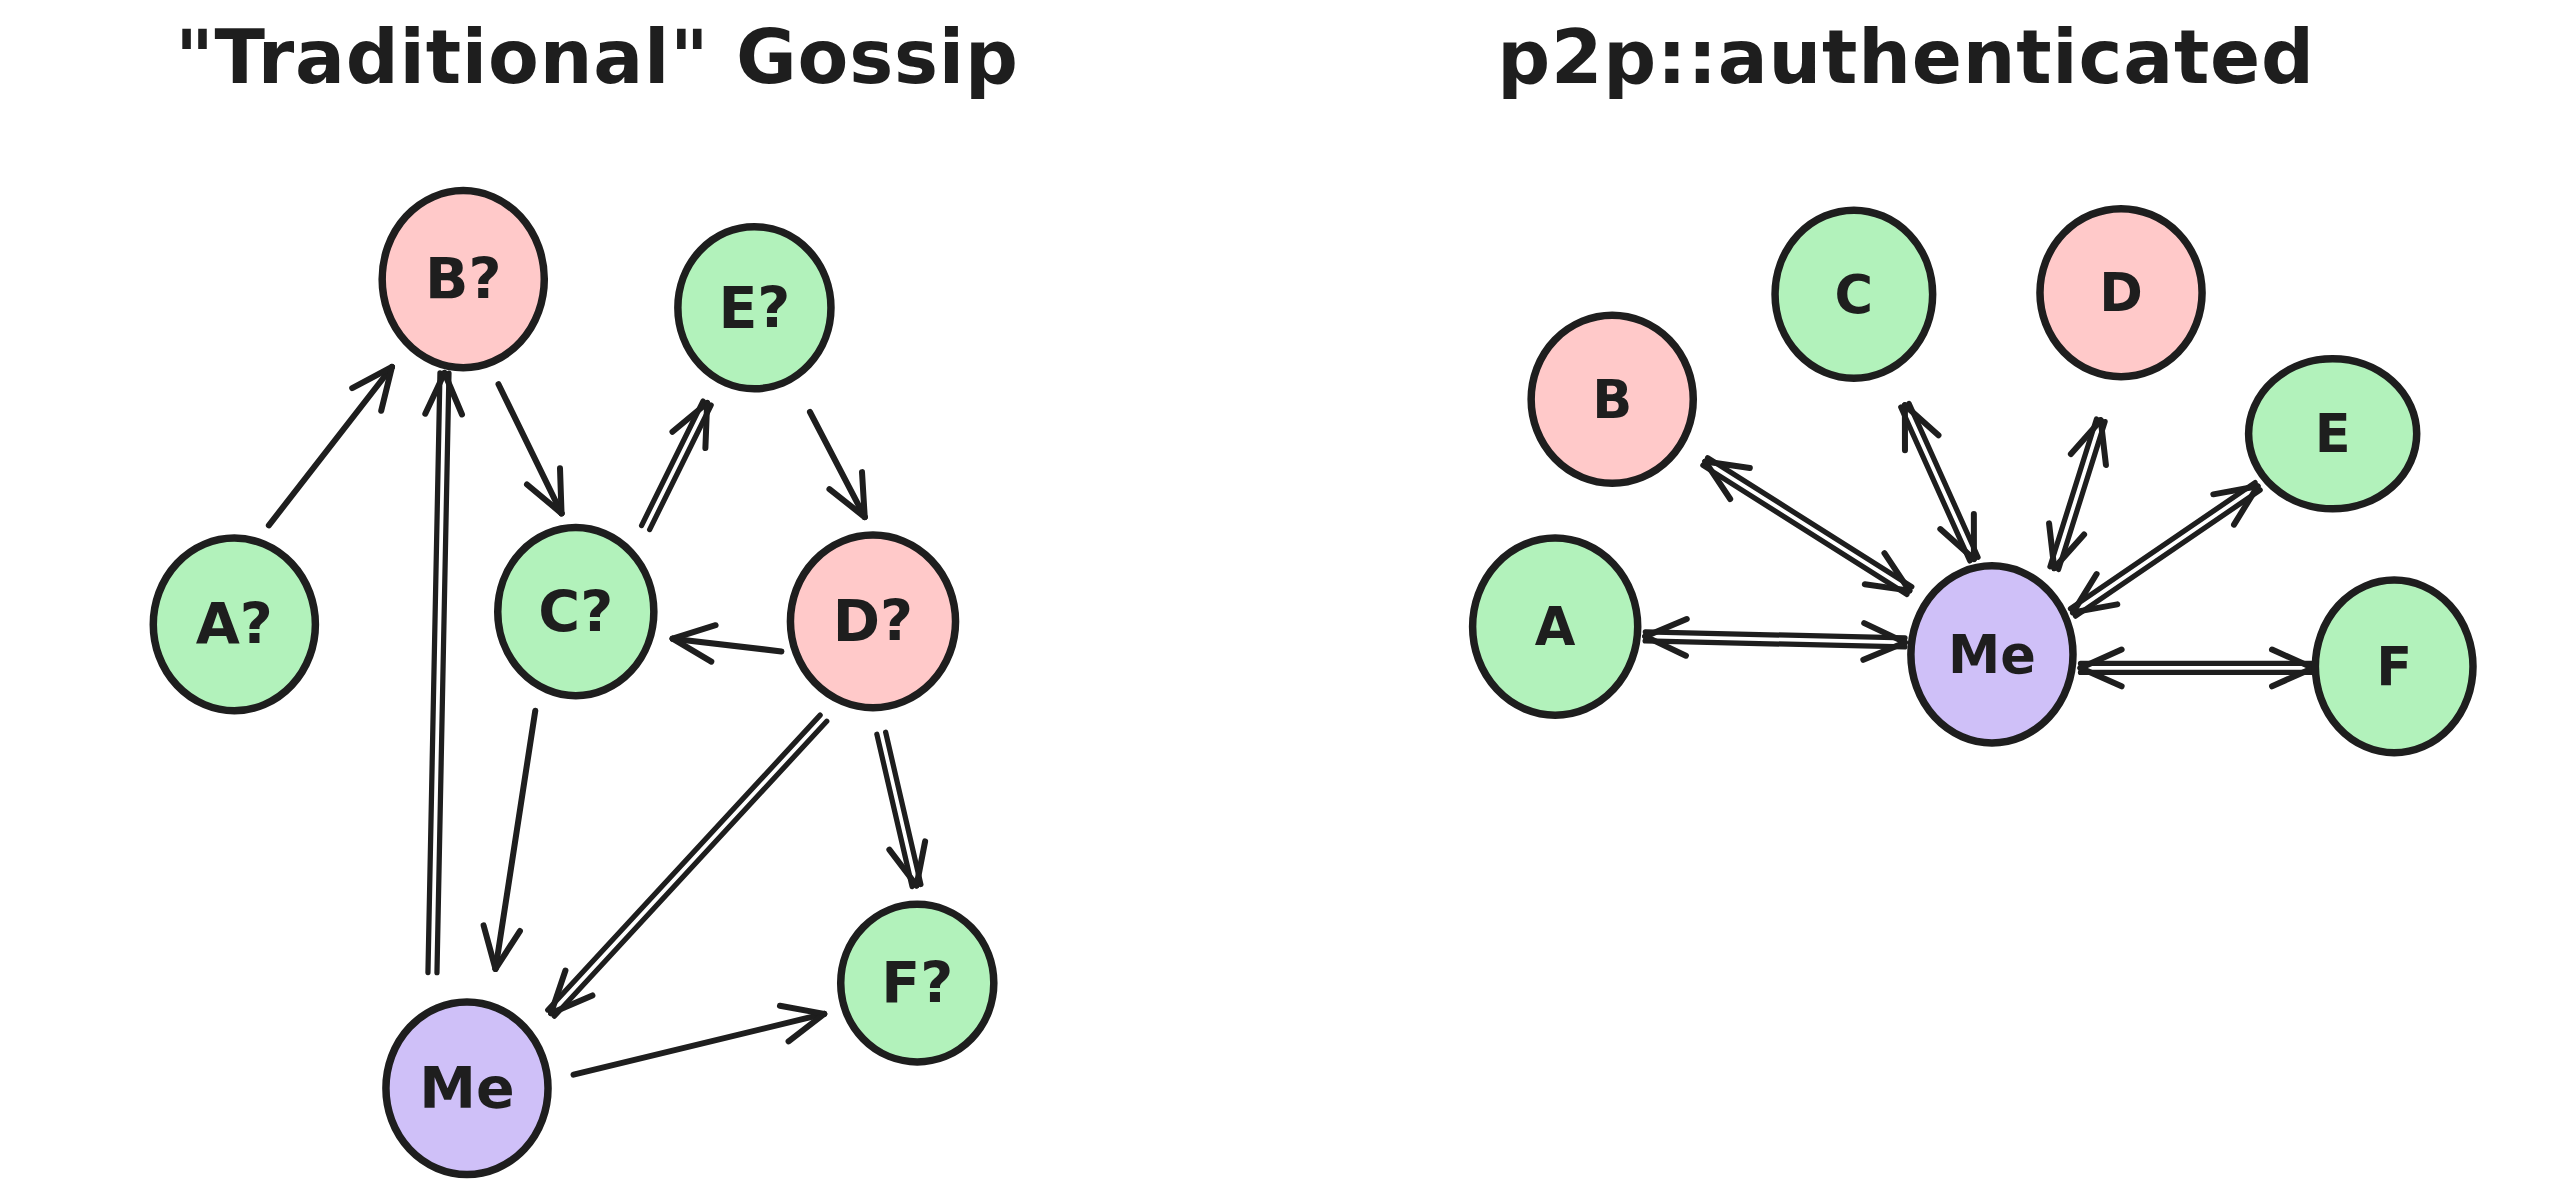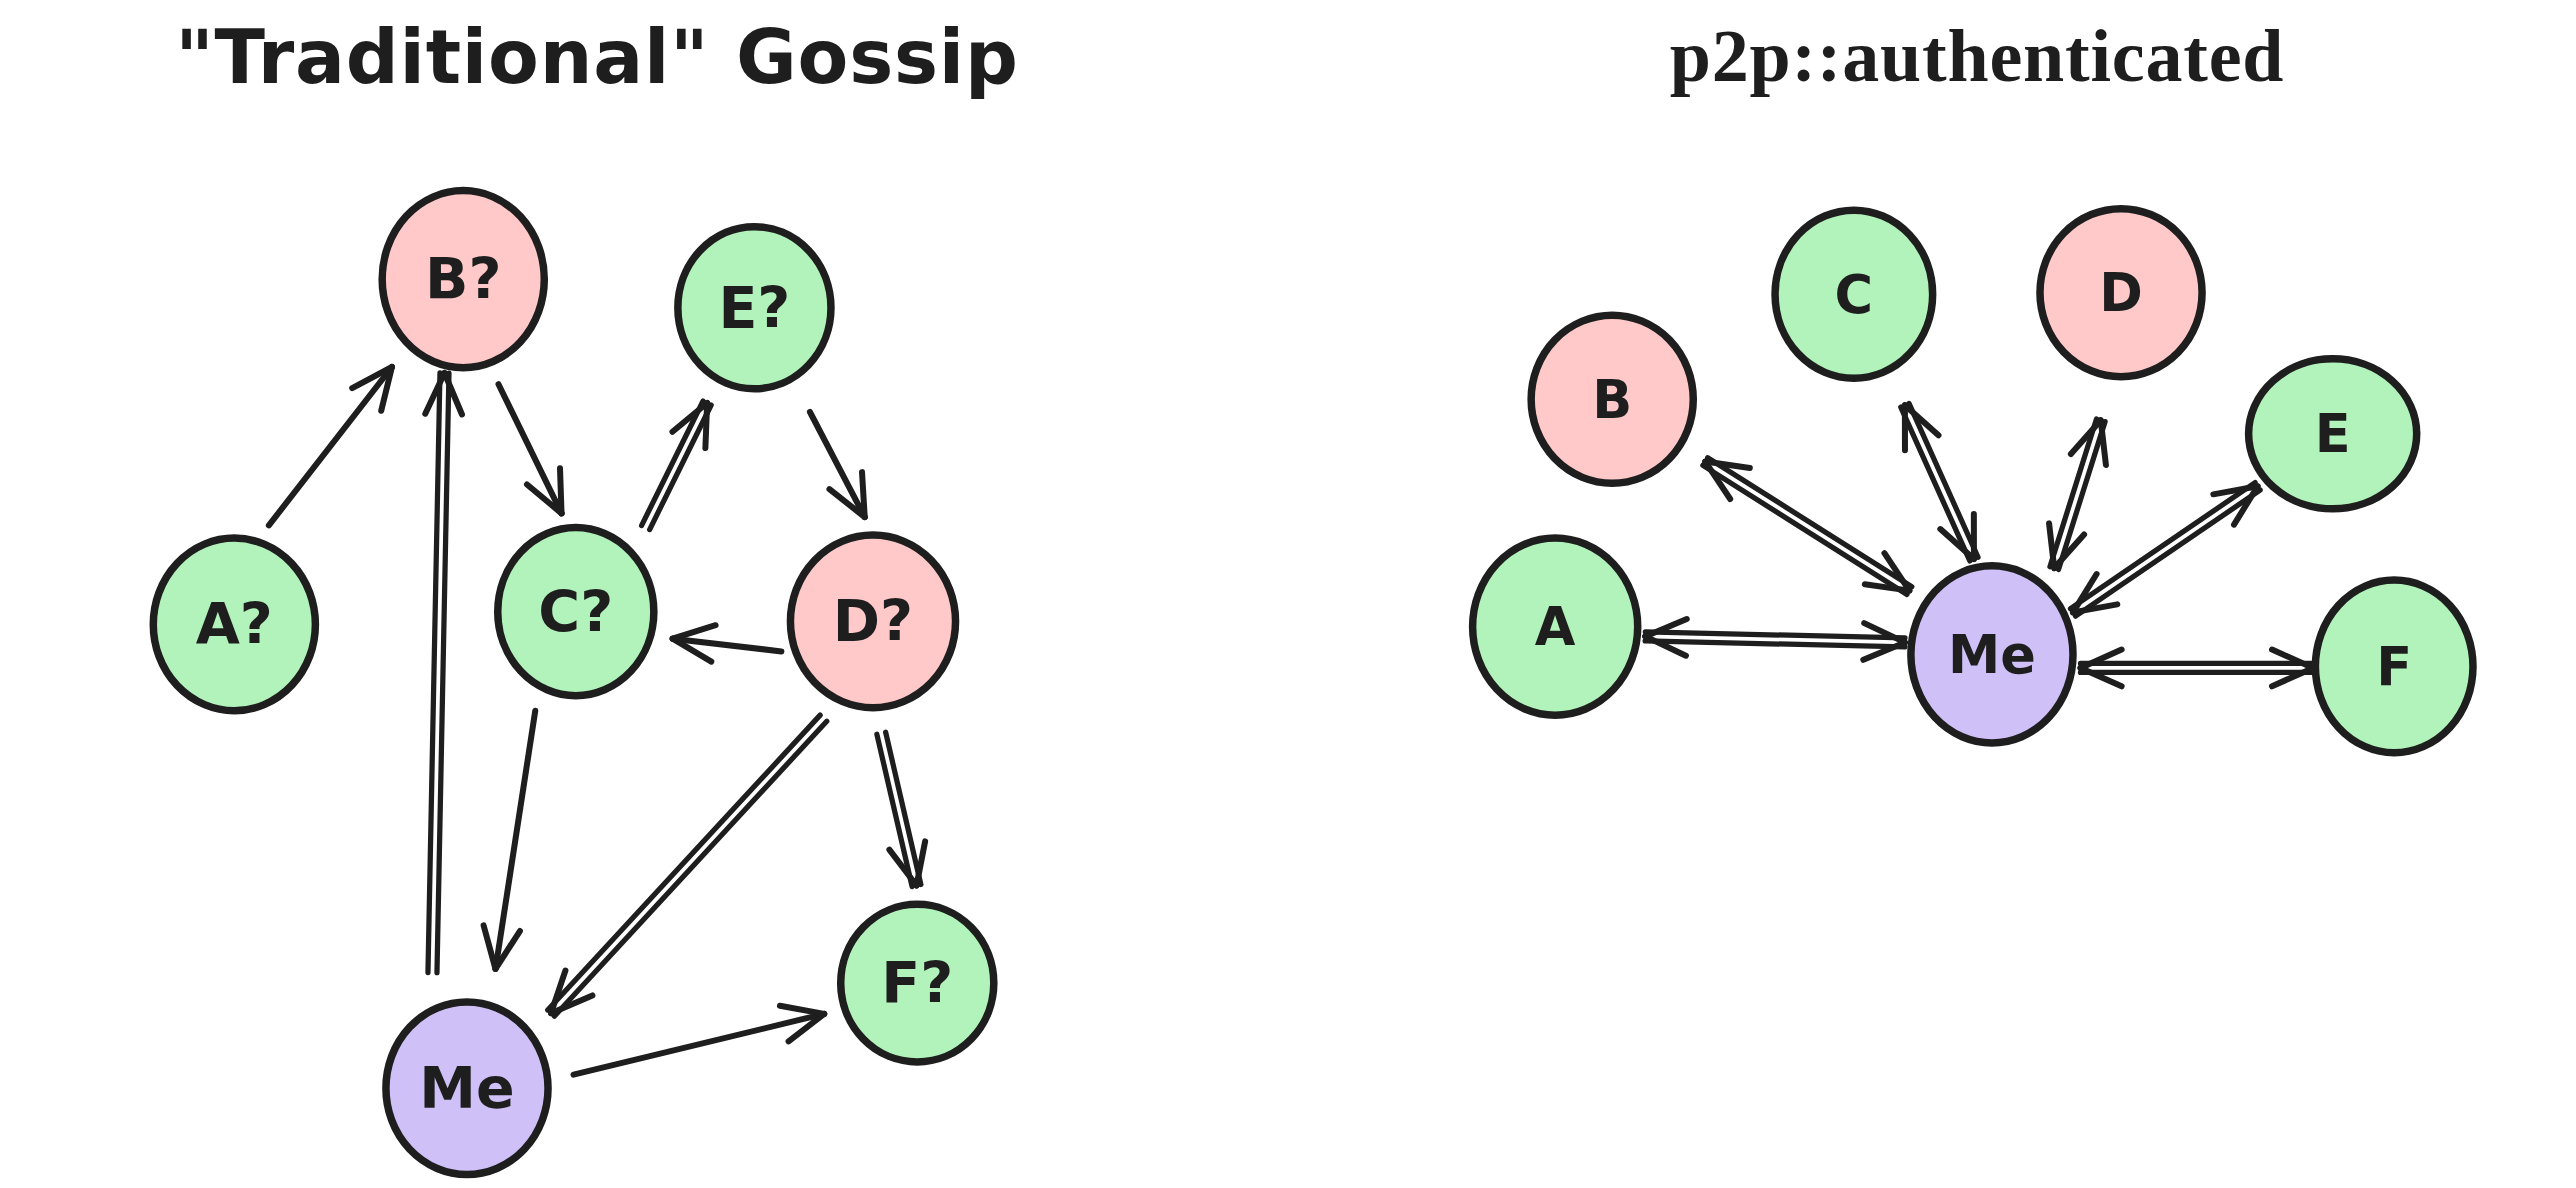--- a/index.html
+++ b/index.html
@@ -19,21 +19,21 @@
     position: absolute;
     top: 13.5px;
     transform: translateX(-50%);
     font-size: 74px;
     font-weight: 700;
     color: #1e1e1e;
     white-space: pre;
     letter-spacing: 0.8px;
   }
   #title-left  { left: 597px;  }
-  #title-right { left: 1977px; font-family: Liberation Serif, serif; }
+  #title-right { left: 1906px; }
   #diagram-svg {
     position: absolute;
     left: 0; top: 0;
     width: 2576px;
     height: 1188px;
   }
   #diagram-svg text {
     font-family: "DejaVu Sans", sans-serif;
     font-weight: 600;
     fill: #1e1e1e;

